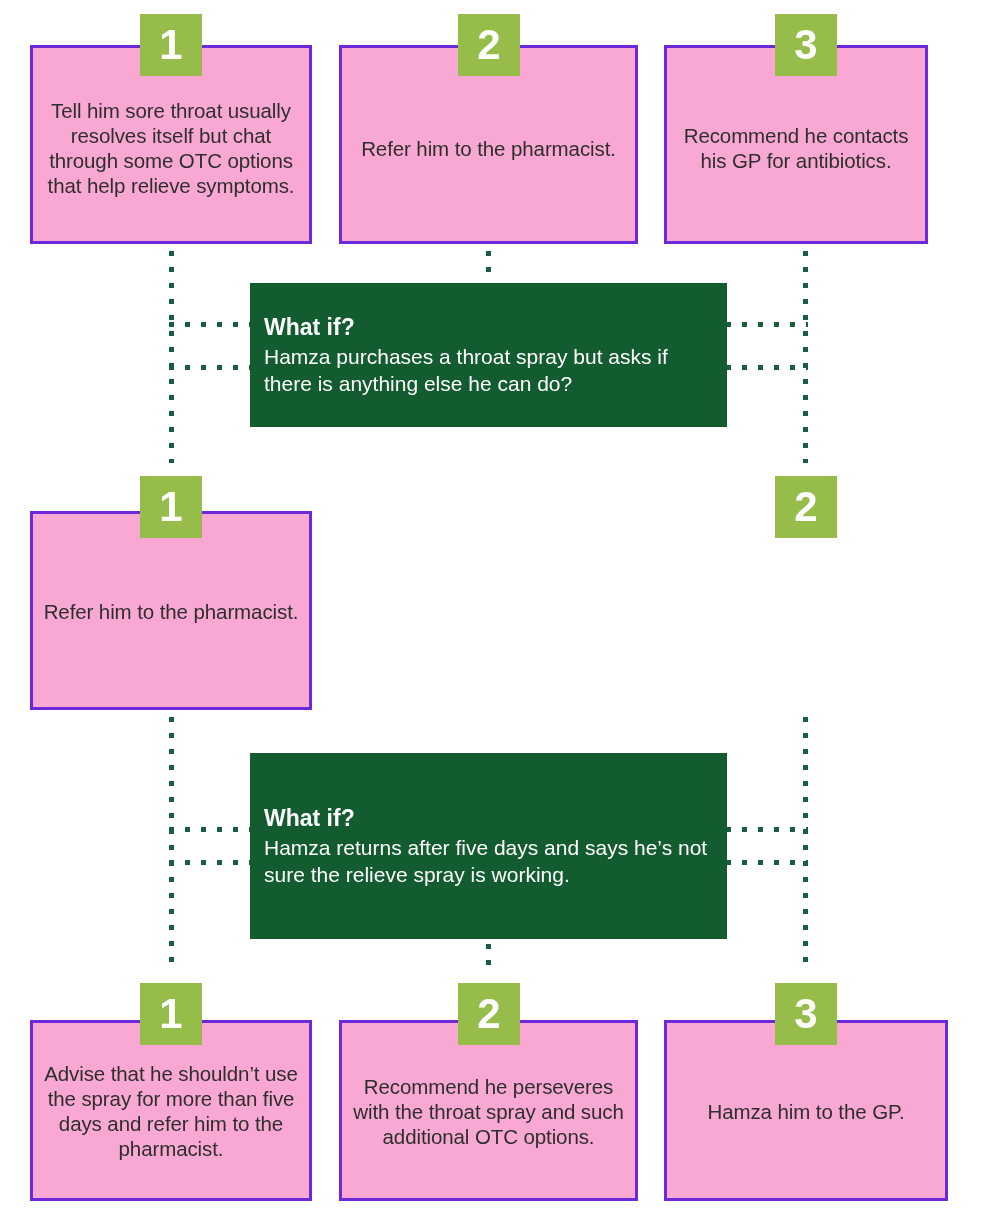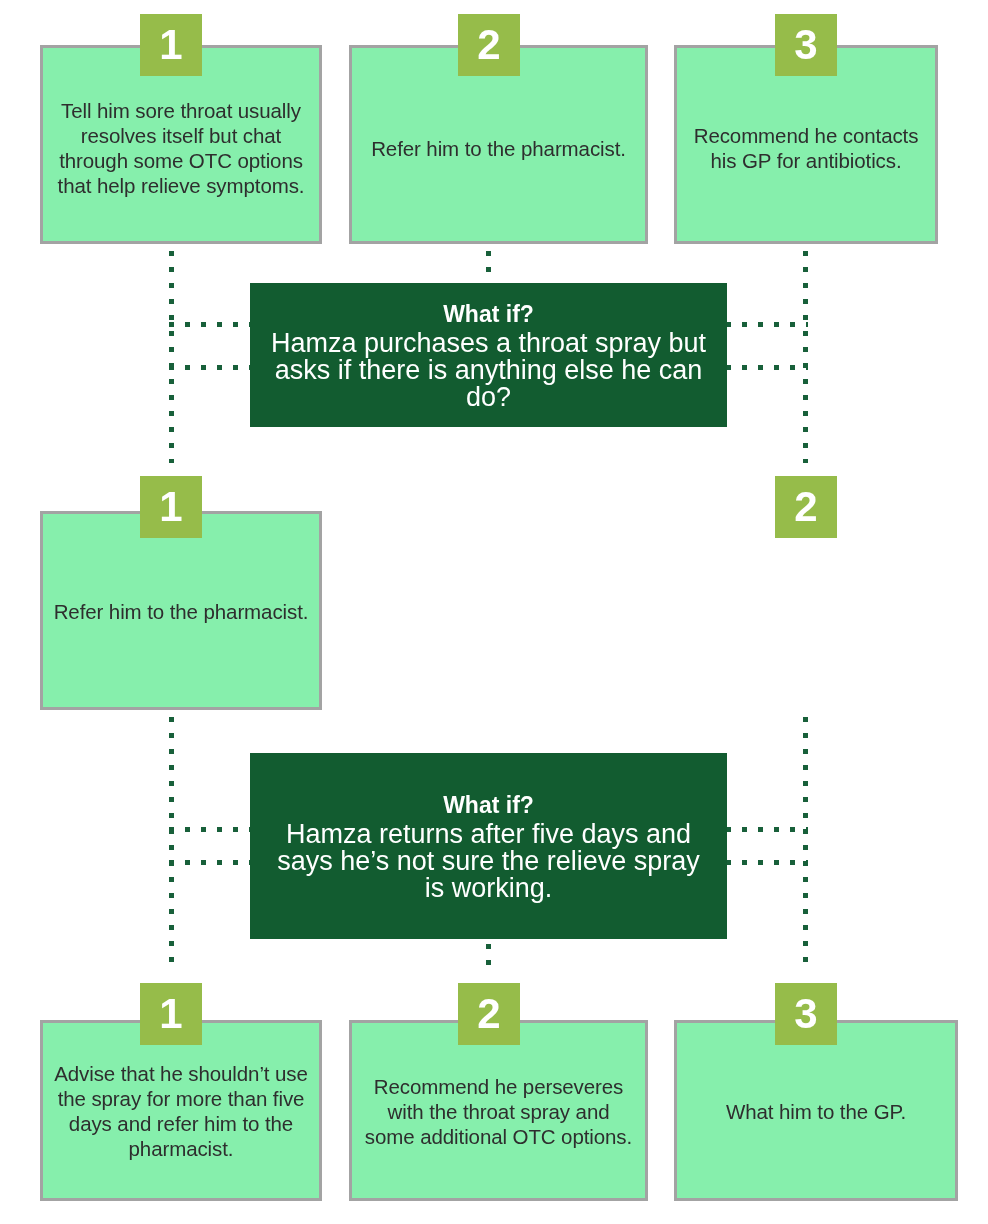--- a/index.html
+++ b/index.html
@@ -20,23 +20,22 @@
     position: absolute;
     left: 0; top: 0;
     width: 988px;
     height: 1224px;
   }
 
   
   .card {
     position: absolute;
     box-sizing: border-box;
-    border: 3px solid #a3a3a3;
-    background: #86efac;
-    margin-left: 10px;
+    border: 3px solid #6d28d9;
+    background: #f9a8d4;
   }
   .card-text {
     position: absolute;
     left: 8px;
     right: 8px;
     top: 50%;
     transform: translateY(-50%);
     text-align: center;
     font-size: 20.5px;
     line-height: 25px;
@@ -61,37 +60,36 @@
     letter-spacing: 0px;
   }
 
   
   .whatif {
     position: absolute;
     background: #125c30;
     color: #ffffff;
     box-sizing: border-box;
     z-index: 6;
-    text-align: center;
     text-decoration: underline;
   }
   .whatif-inner {
     position: absolute;
     left: 14px; right: 14px;
     top: 50%;
     transform: translateY(-50%);
   }
   .whatif-title {
     font-size: 23px;
     font-weight: 700;
     line-height: 29px;
     margin-bottom: 1px;
   }
   .whatif-body {
-    font-size: 27px;
+    font-size: 21px;
     font-weight: 400;
     line-height: 27px;
   }
 
   
   .dot-v {
     position: absolute;
     width: 5px;
     background-image: linear-gradient(#18603a 0 5px, rgba(0,0,0,0) 5px 100%);
     background-size: 5px 16px;
@@ -166,22 +164,22 @@
       <div class="whatif-body">Hamza returns after five days and says he’s not sure the relieve spray is working.</div>
     </div>
   </div>
 
   <div class="card" style="left:30px; top:1020px; width:282px; height:181px;text-decoration:underline;">
     <div class="card-text">Advise that he shouldn’t use the spray for more than five days and refer him to the pharmacist.</div>
   </div>
   <div class="badge" style="left:140px; top:983px;">1</div>
 
   <div class="card" style="left:339px; top:1020px; width:299px; height:181px;">
-    <div class="card-text">Recommend he perseveres with the throat spray and some additional OTC options.</div>
+    <div class="card-text">Recommend he perseveres with the throat spray and such additional OTC options.</div>
   </div>
   <div class="badge" style="left:458px; top:983px;">2</div>
 
   <div class="card" style="left:664px; top:1020px; width:284px; height:181px;">
-    <div class="card-text">What him to the GP.</div>
+    <div class="card-text">Hamza him to the GP.</div>
   </div>
   <div class="badge" style="left:775px; top:983px;">3</div>
 
 </div>
 
 </body></html>

